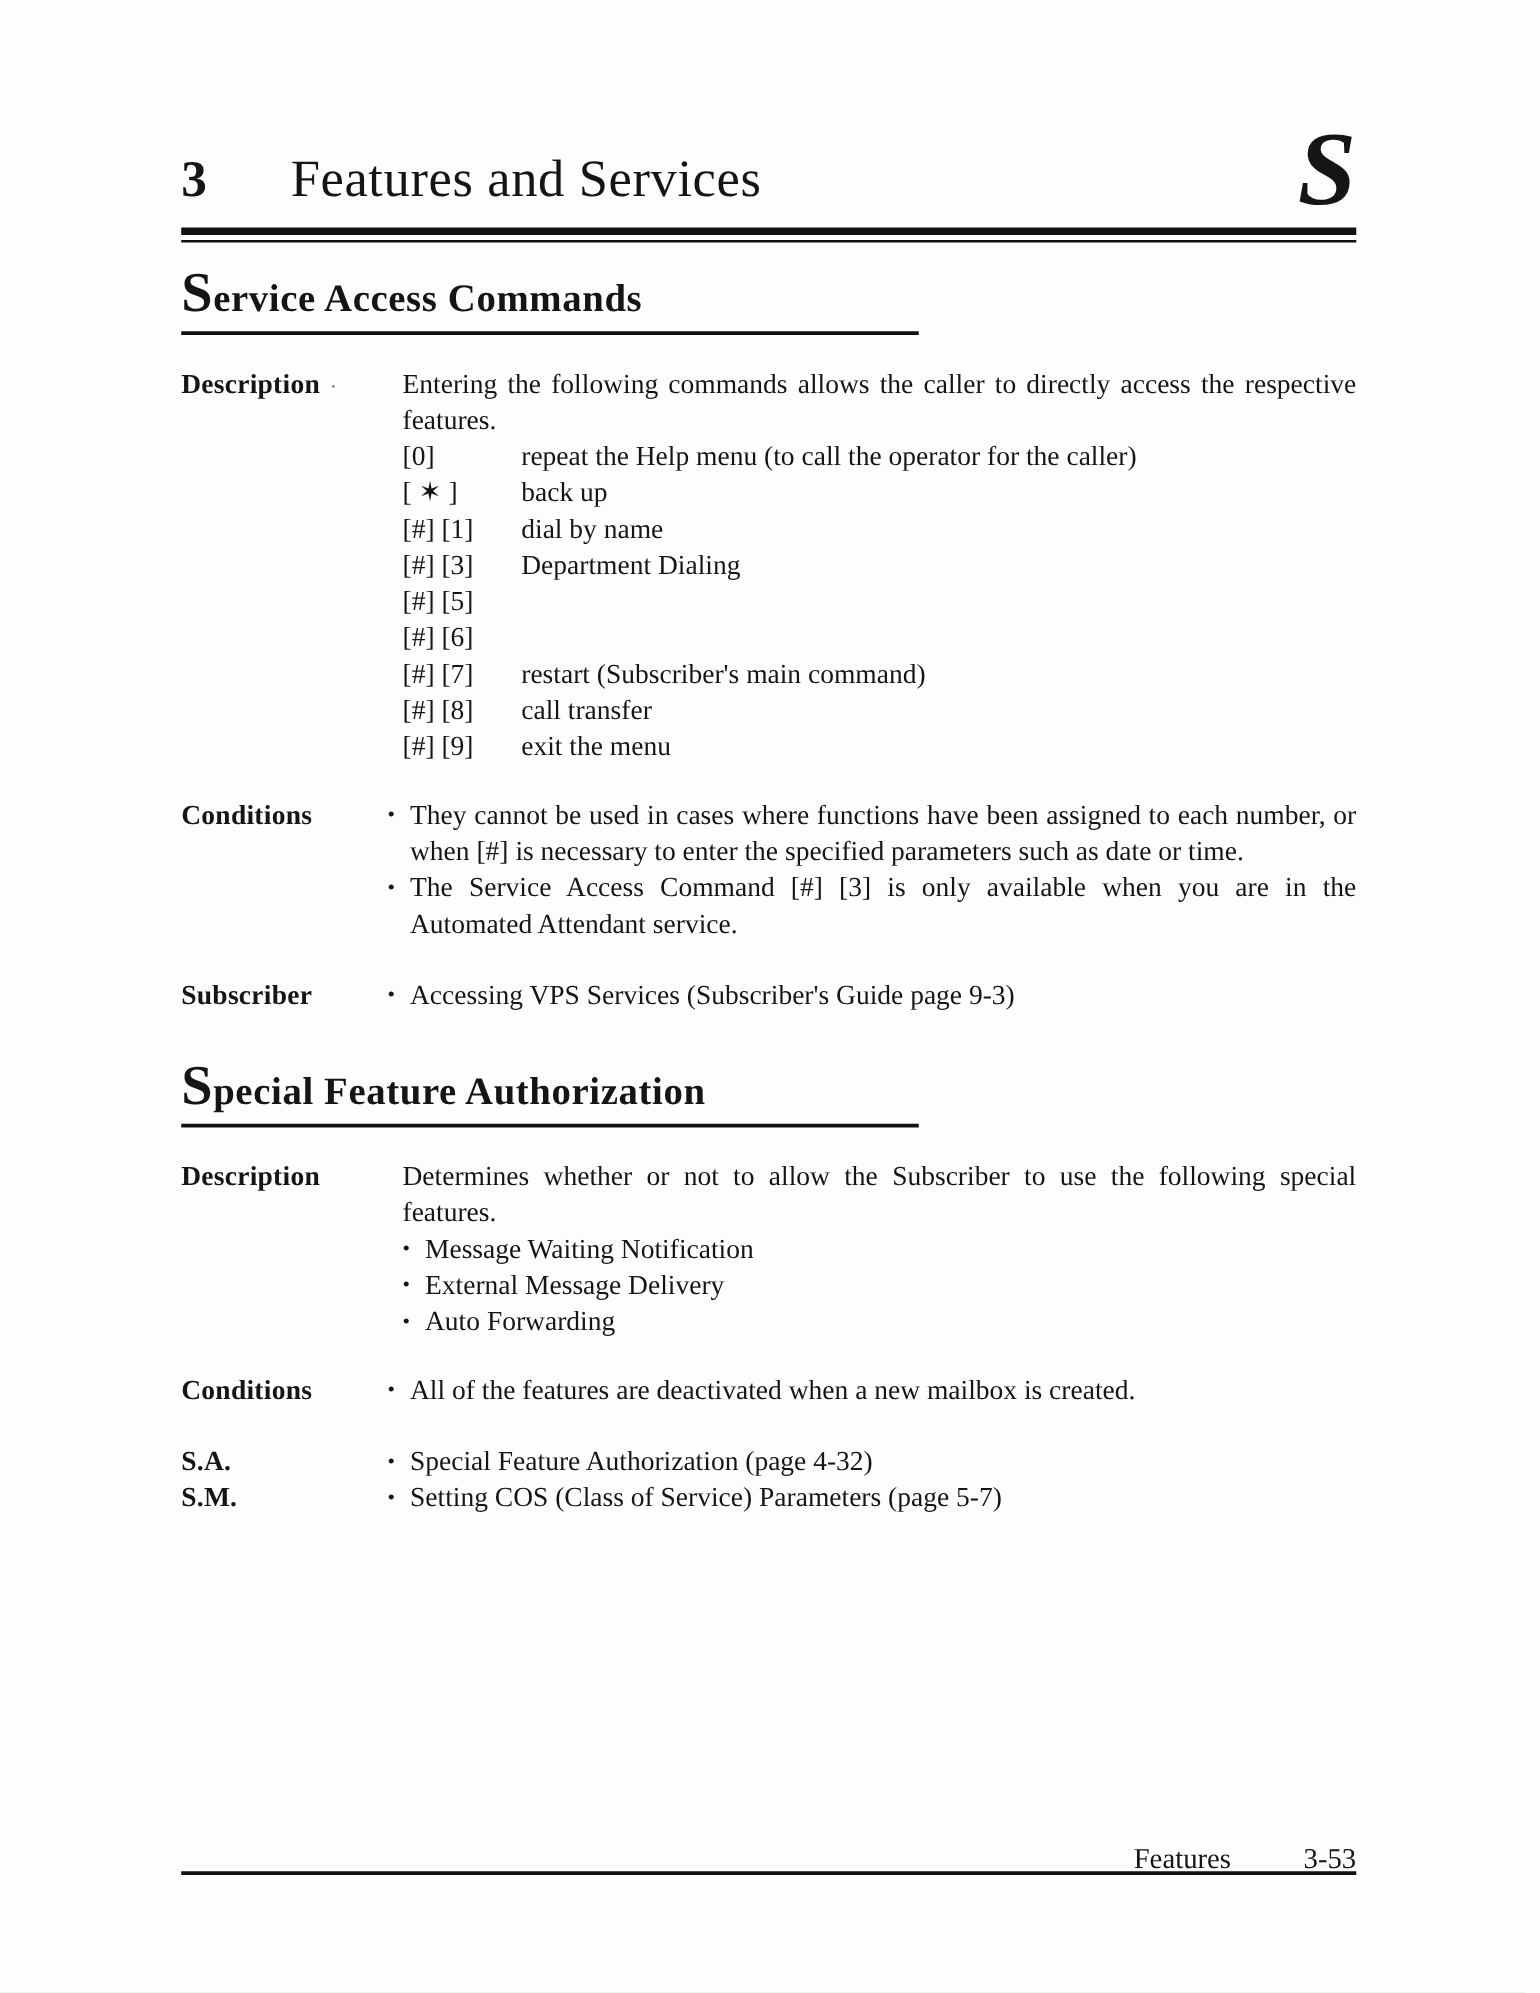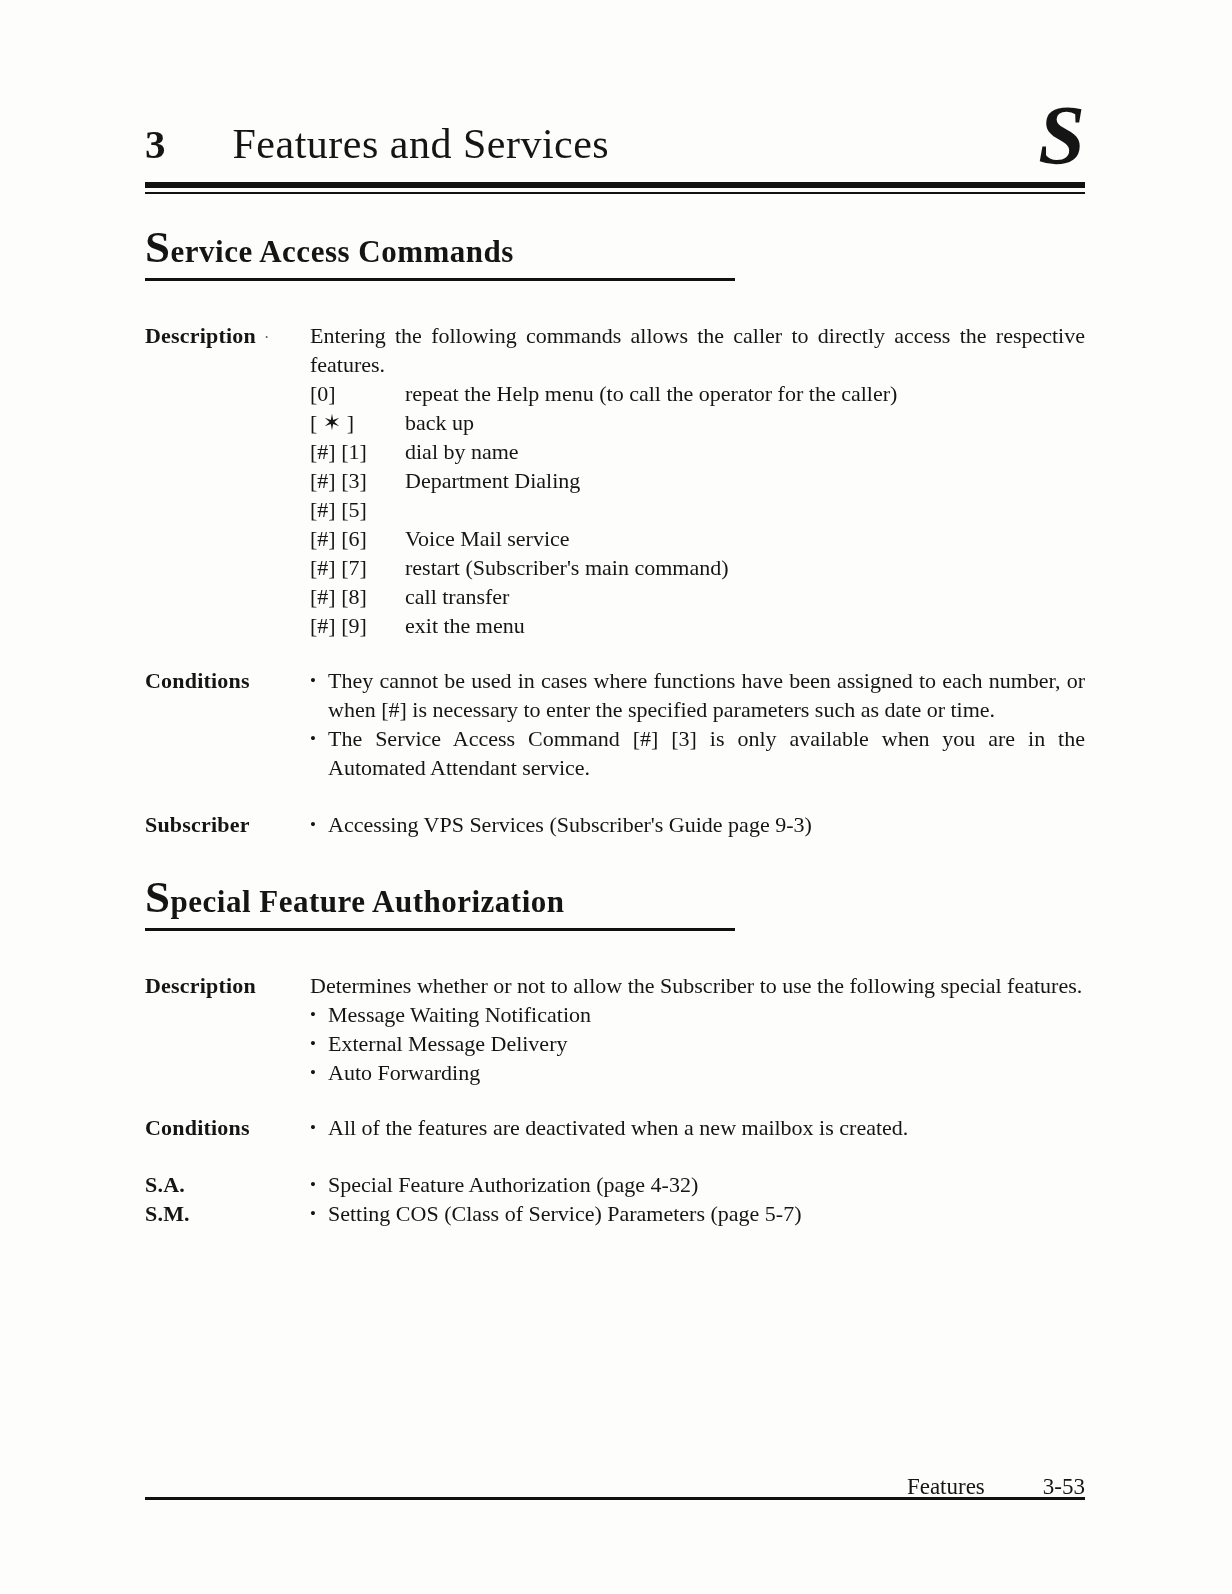--- a/index.html
+++ b/index.html
@@ -54,38 +54,38 @@
     width: 590px;
     border-bottom: 3px solid #111;
     padding-bottom: 5px;
     font-size: 31px;
     font-weight: bold;
     letter-spacing: 0.5px;
   }
   .section-heading::first-letter {
     font-size: 45px;
   }
-  .heading-1 { margin-top: 27px; }
+  .heading-1 { margin-top: 14px; }
   .heading-2 { margin-top: 32px; }
 
   
   .def-row {
     display: grid;
     grid-template-columns: 165px 1fr;
     font-size: 22px;
     line-height: 29px;
   }
   .def-label {
     font-weight: bold;
     letter-spacing: 0.2px;
   }
   .def-mark { font-weight: normal; font-size: 16px; opacity: .7; margin-left: 8px; }
   .def-body { text-align: justify; }
 
-  .mt-24 { margin-top: 40px; }
+  .mt-24 { margin-top: 24px; gap: 12px; }
   .mt-26 { margin-top: 26px; }
   .mt-28 { margin-top: 28px; }
   .mt-30 { }
 
   
   .command-list { margin-top: 0; }
   .command-row {
     display: grid;
     grid-template-columns: 95px 1fr;
     line-height: 29px;
@@ -161,21 +161,20 @@
           </div>
           <div class="command-row">
             <span>[#] [3]</span>
             <span>Department Dialing</span>
           </div>
           <div class="command-row">
             <span>[#] [5]</span>
           </div>
           <div class="command-row">
             <span>[#] [6]</span>
-            <span>Voice Mail service</span>
           </div>
           <div class="command-row">
             <span>[#] [7]</span>
             <span>restart (Subscriber's main command)</span>
           </div>
           <div class="command-row">
             <span>[#] [8]</span>
             <span>call transfer</span>
           </div>
           <div class="command-row">

